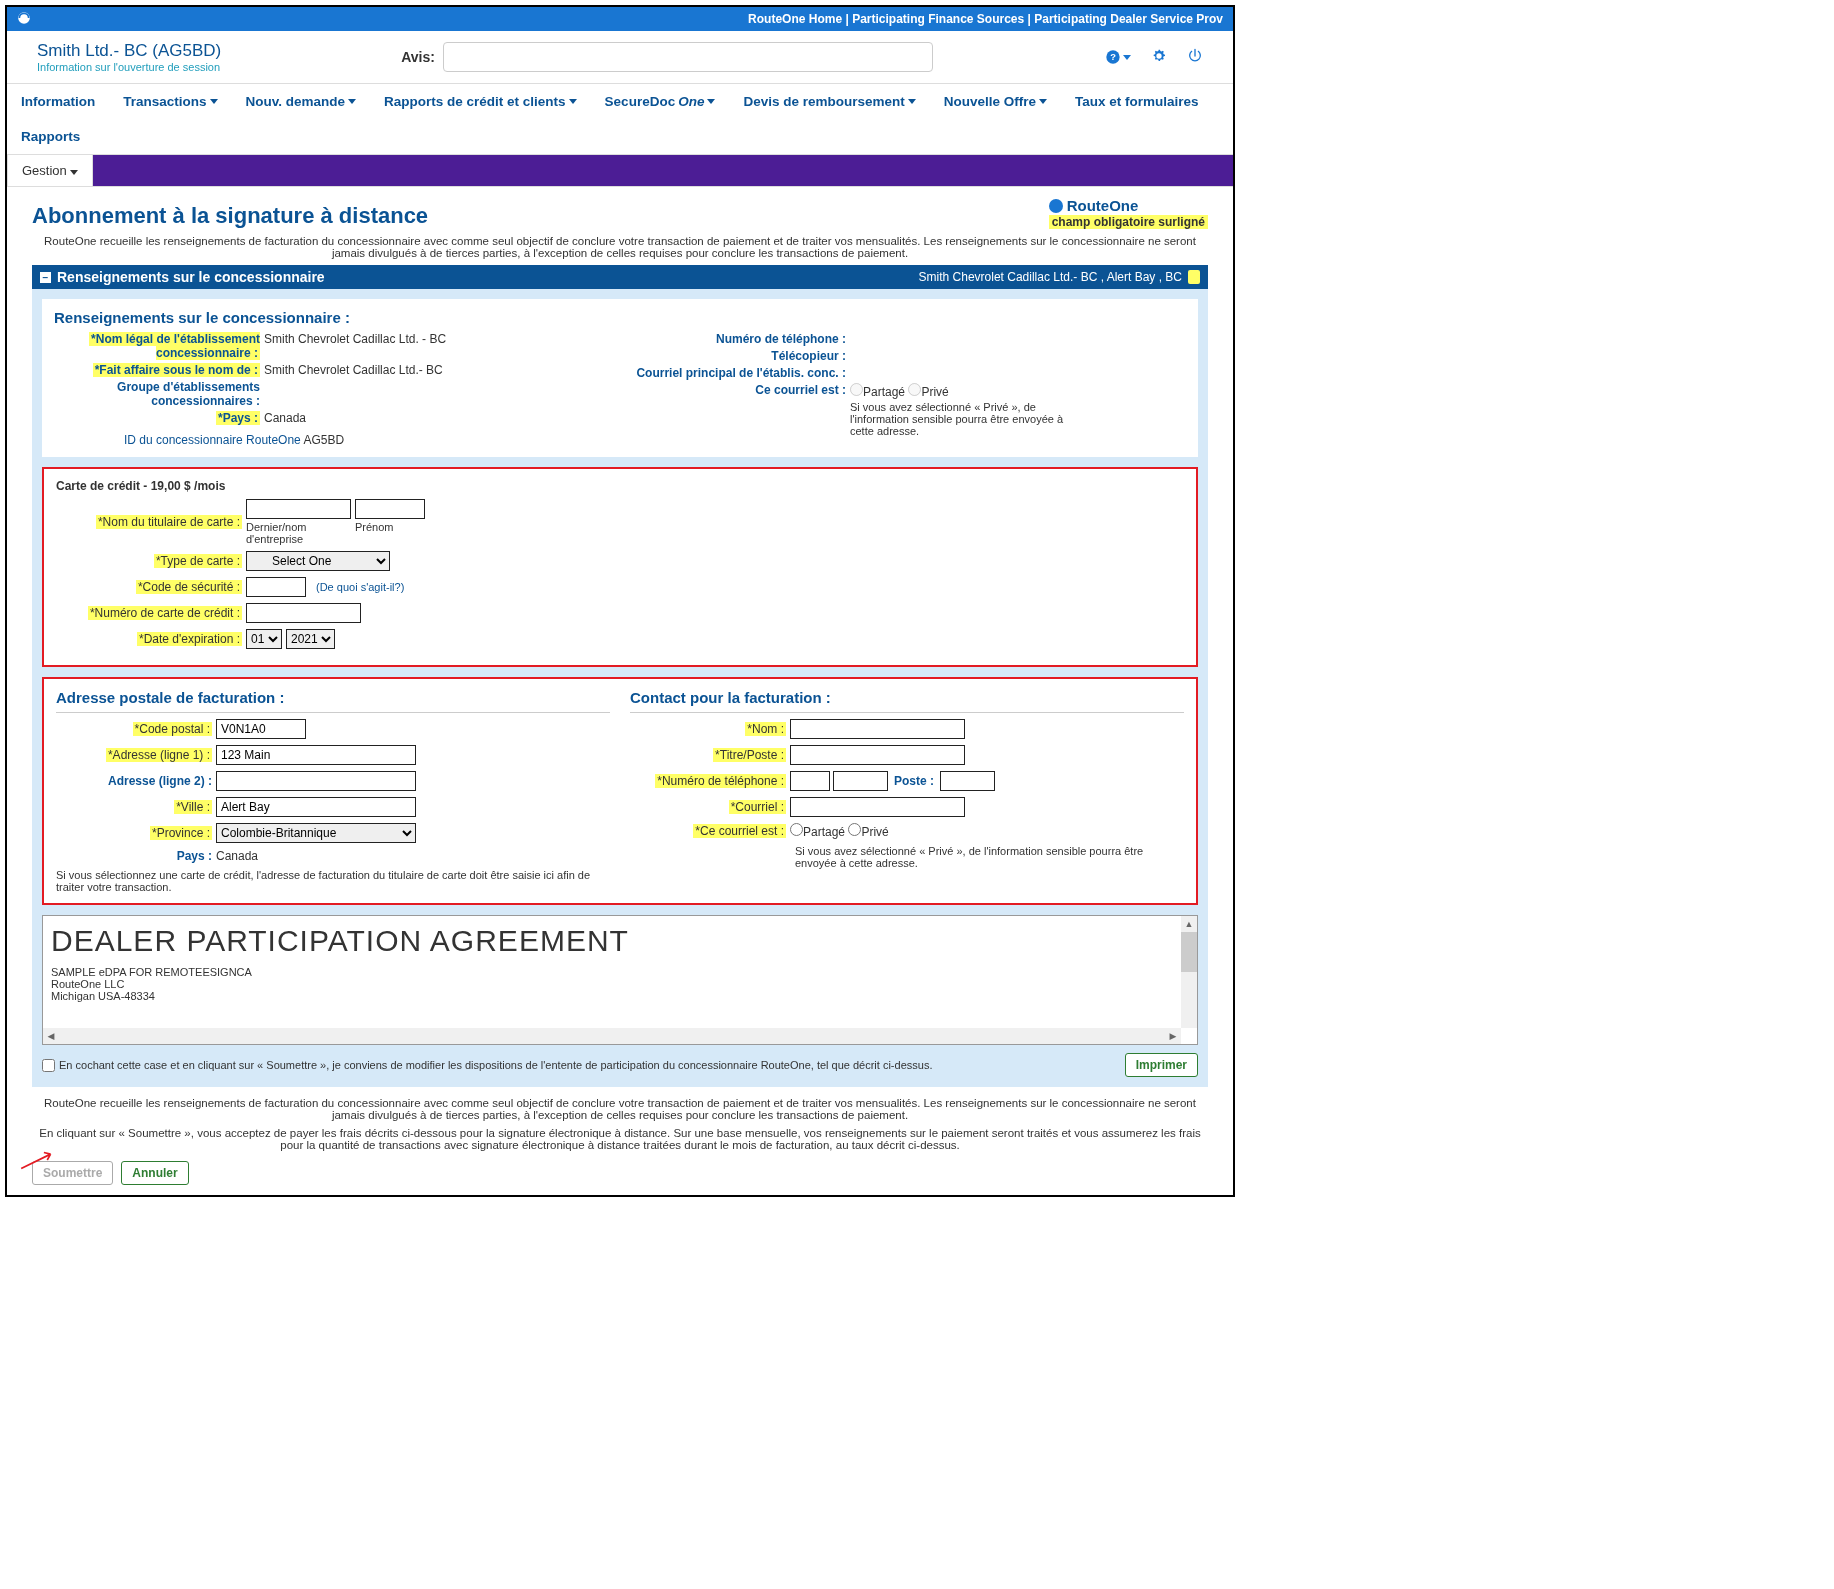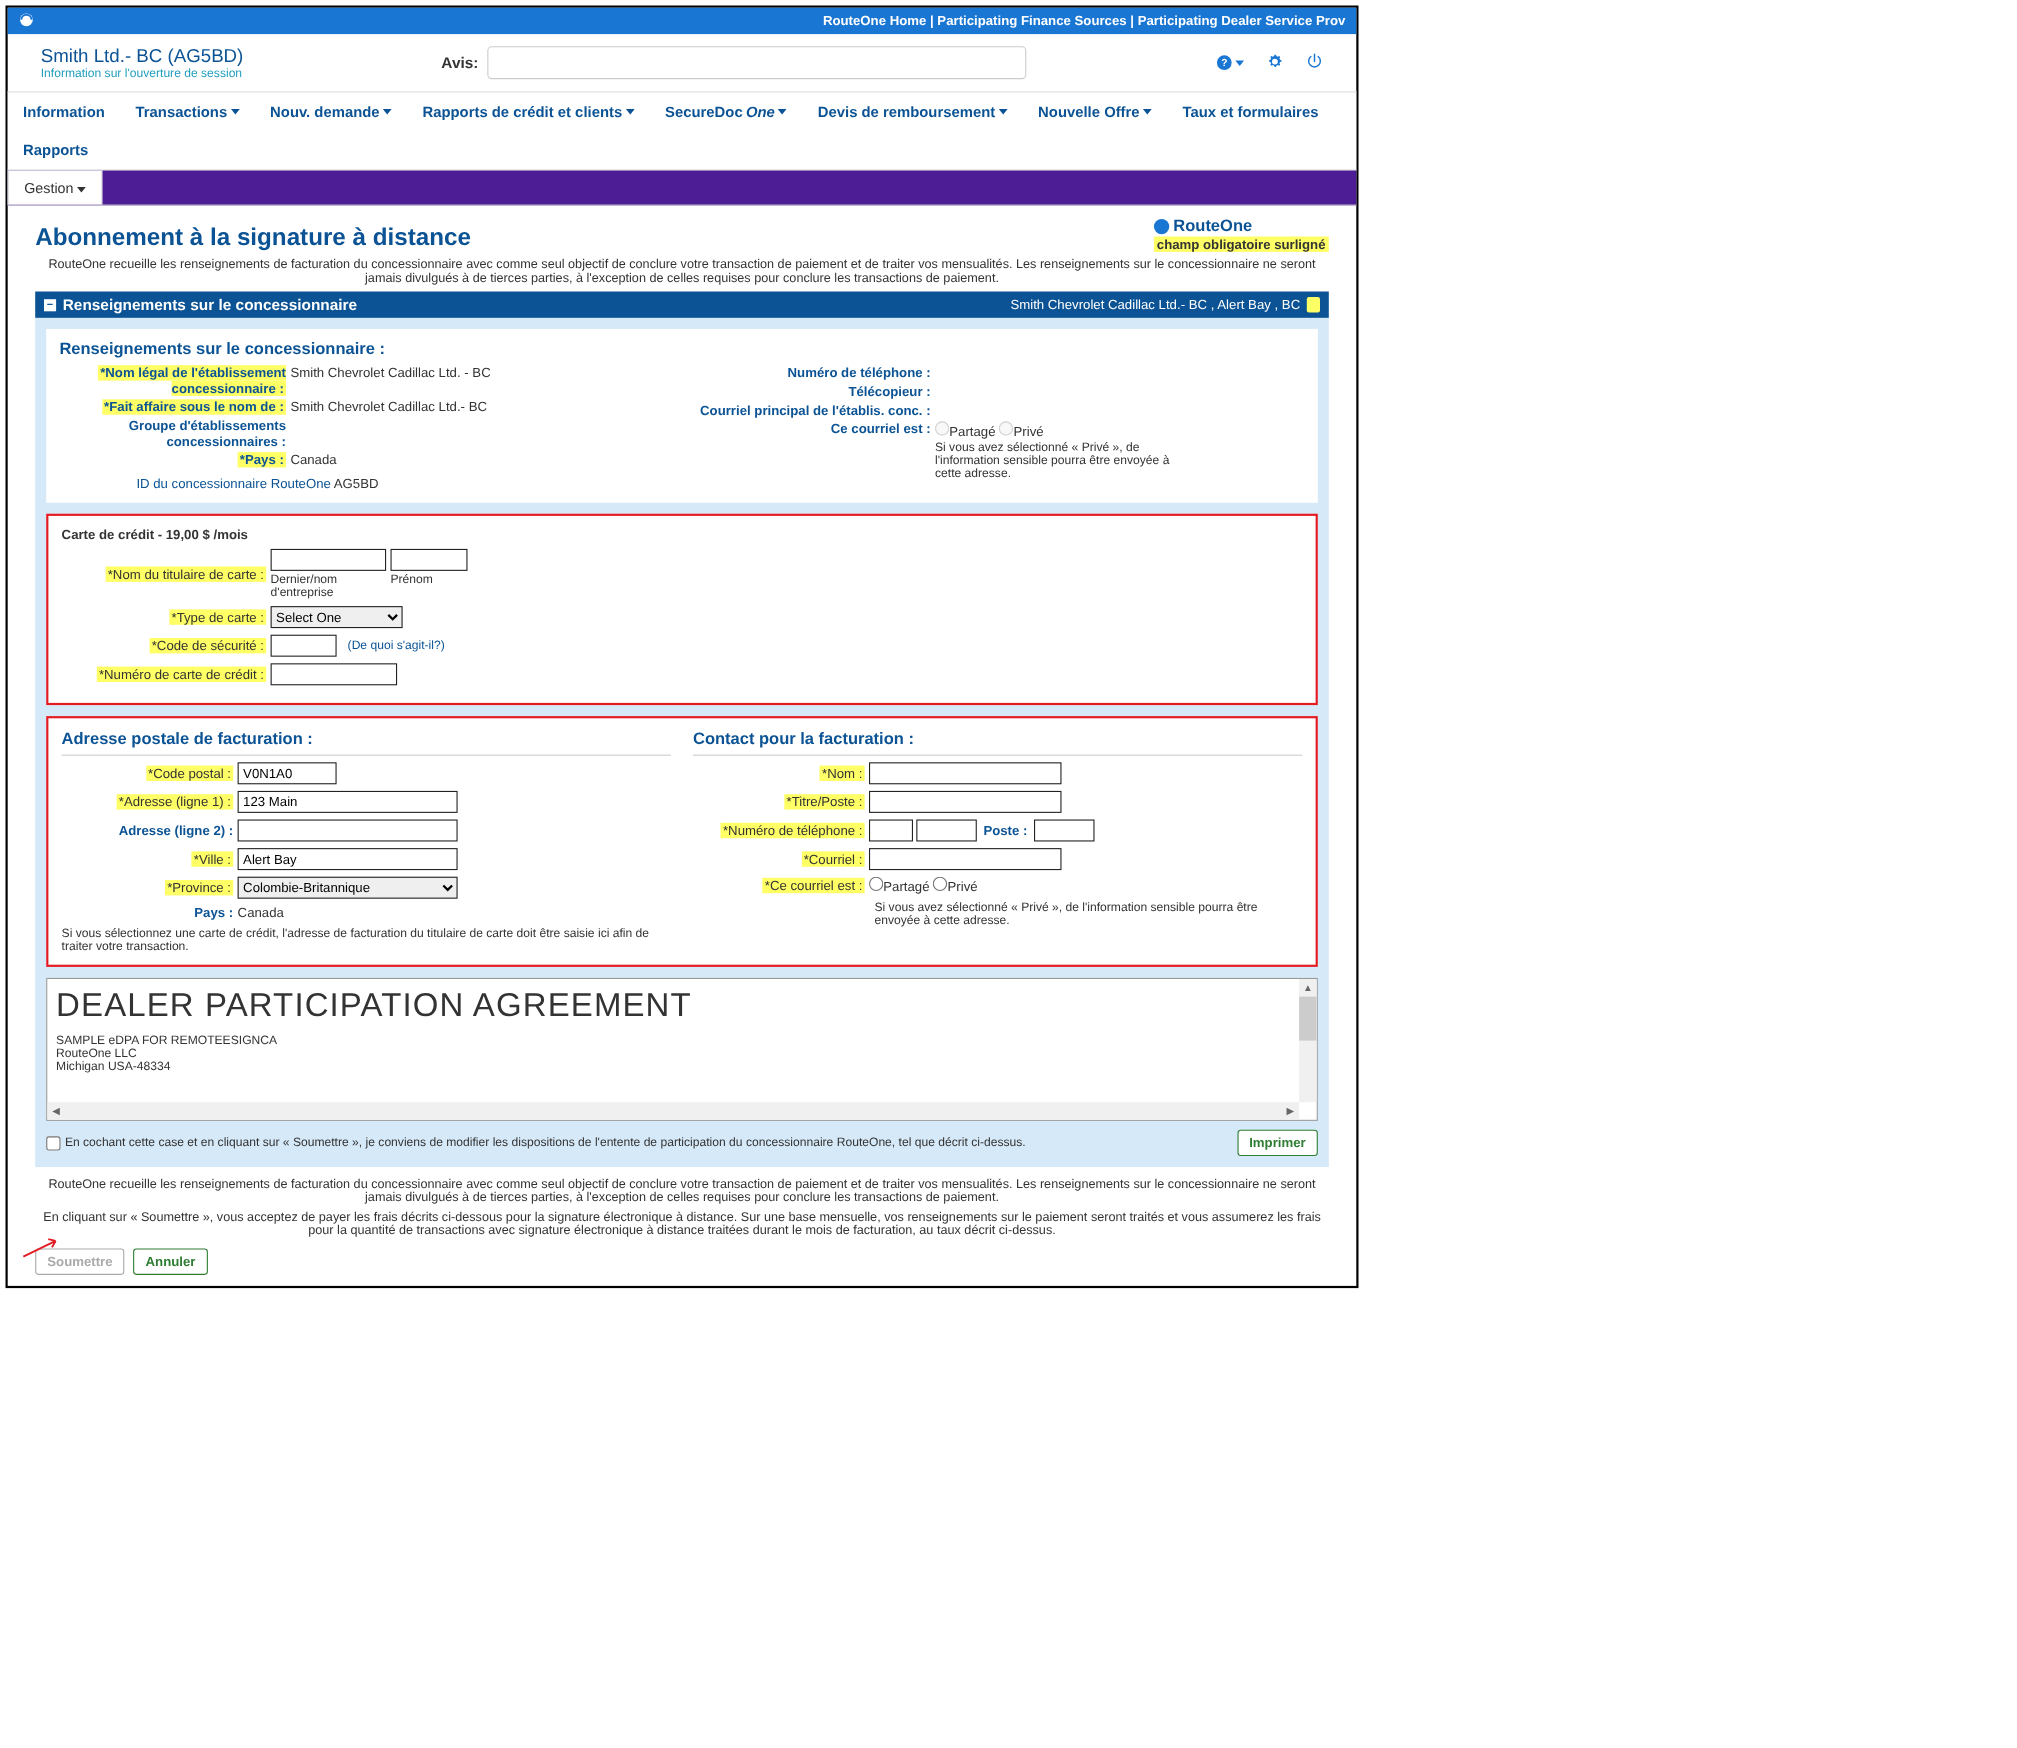--- a/index.html
+++ b/index.html
@@ -242,30 +242,35 @@
               <input class="input-sm" style="width: 70px;">
             </div>
             <div style="display:flex;gap:4px;">
               <span class="hint" style="width:105px;">Dernier/nom d'entreprise</span>
               <span class="hint">Prénom</span>
             </div>
           </div>
         </div>
         <div class="pay-row">
           <span class="pay-label"><span class="req">*Type de carte :</span></span>
-          <select style="width:120px;"><option>Select One</option></select>
+          <select style="width:144px;padding-left:21px;"><option>Select One</option></select>
         </div>
         <div class="pay-row">
           <span class="pay-label"><span class="req">*Code de sécurité :</span></span>
           <input class="input-sm input-sec" style="">
           <span class="link" style="margin-left:10px;font-size:11px;">(De quoi s'agit-il?)</span>
         </div>
         <div class="pay-row">
           <span class="pay-label"><span class="req">*Numéro de carte de crédit :</span></span>
           <input class="input-sm input-cc" style="">
+        </div>
+        <div class="pay-row">
+          <span class="pay-label"><span class="req">*Date d'expiration :</span></span>
+          <select><option>01</option></select>
+          <select style="margin-left:4px;"><option>2021</option></select>
         </div>
       </div>
 
       <div class="red-box">
         <div class="two-col" style="gap:20px;">
           <div class="col">
             <div class="section-title">Adresse postale de facturation :</div>
             <hr style="border:none;border-top:1px solid #ccc;margin-bottom:6px;">
             <div class="pay-row">
                 <span class="pay-label" style="width:160px;"><span class="req">*Code postal :</span></span>

